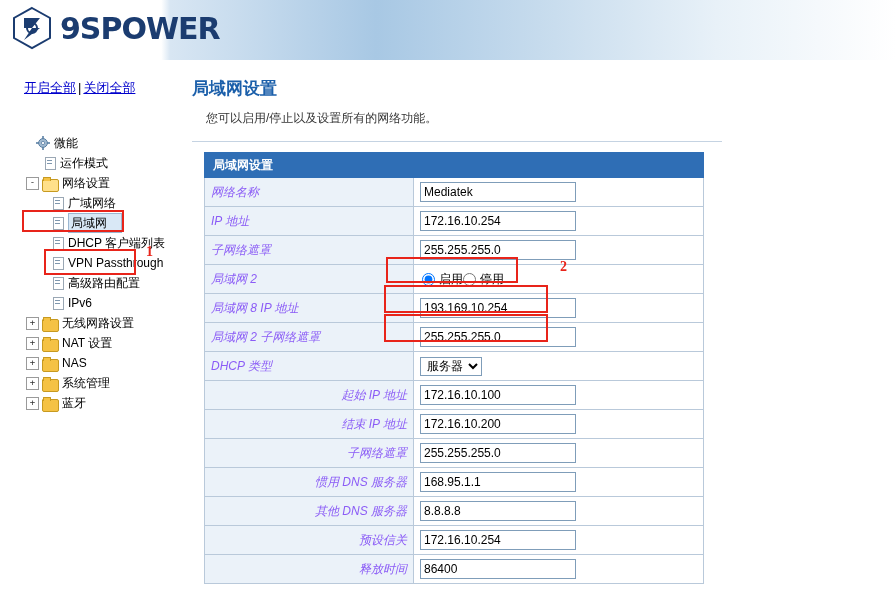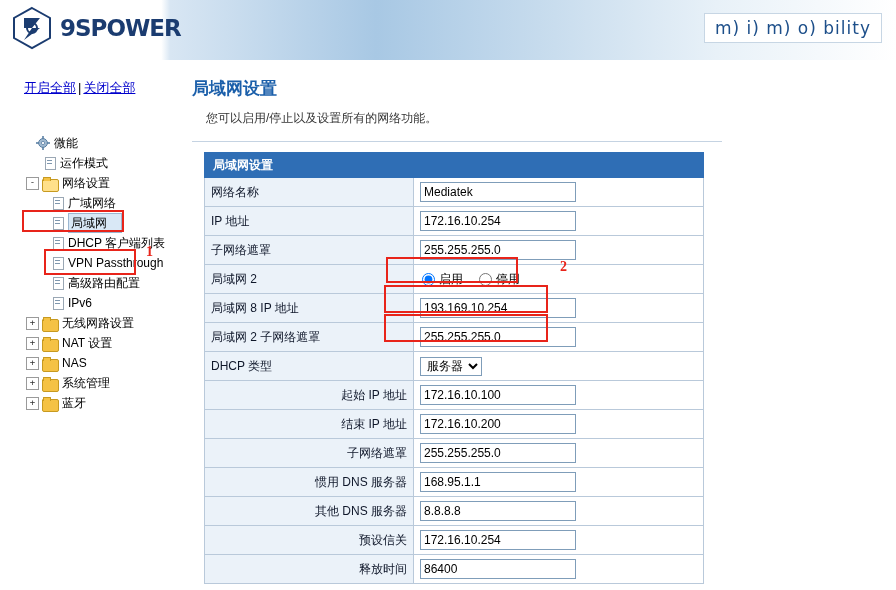--- a/index.html
+++ b/index.html
@@ -34,21 +34,21 @@
     top: 6px;
     display: flex;
     align-items: center;
     gap: 6px;
   }
   .logo-mark {
     width: 44px;
     height: 44px;
   }
   .logo-text {
-    font-size: 23px;
+    font-size: 30px;
     font-weight: bold;
     color: #1b3c70;
     letter-spacing: -1px;
     font-family: "DejaVu Sans", sans-serif;
   }
   .mimo {
     position: absolute;
     right: 14px;
     top: 13px;
     background: #ffffff;
@@ -258,21 +258,22 @@
     background: #2f6eb5;
     color: #ffffff;
     font-weight: bold;
     border: 1px solid #2f6eb5;
     padding: 3px 8px;
     height: 18px;
   }
   td.lbl {
     width: 196px;
     background: #ebf2f9 !important;
-    color: #0f172a;
+    color: #8b5cf6;
+    font-style: italic;
   }
   td.lbl.right {
     text-align: right;
     margin-top: 48px;
   }
   td.val {
     background: #ffffff;
   }
   input.tb {
     width: 148px;
@@ -289,21 +290,20 @@
     font-size: 12px;
     font-family: "Liberation Sans", sans-serif;
     border: 1px solid #7f9db9;
     height: 19px;
     padding: 0 2px;
     background: #ffffff;
   }
   .radio-group {
     display: flex;
     align-items: center;
-    gap: 16px;
     padding: 1px 2px;
   }
   .radio-item {
     display: flex;
     align-items: center;
     gap: 4px;
     font-size: 12px;
   }
   .radio-item input {
     margin: 0;
@@ -320,23 +320,20 @@
   <div class="header">
     <div class="logo-wrap">
       <span class="logo-mark">
         <svg width="44" height="44" viewBox="0 0 44 44">
           <polygon points="22,2 40,12 40,32 22,42 4,32 4,12" fill="#ffffff" stroke="#1b3c70" stroke-width="2"></polygon>
           <path d="M14 12 L30 12 L22 22 L30 22 L14 34 L22 22 L14 22 Z" fill="#1b3c70"></path>
           <circle cx="22" cy="22" r="5" fill="none" stroke="#1b3c70" stroke-width="2"></circle>
         </svg>
       </span>
       <span class="logo-text">9SPOWER</span>
-    </div>
-    <div class="mimo">
-      <span>m) i) m) o) bility</span>
     </div>
   </div>
 
   <div class="sidebar">
     <div class="expand-links">
       <a>开启全部</a><span class="sep">|</span><a>关闭全部</a>
     </div>
 
     <div class="tree">
 

